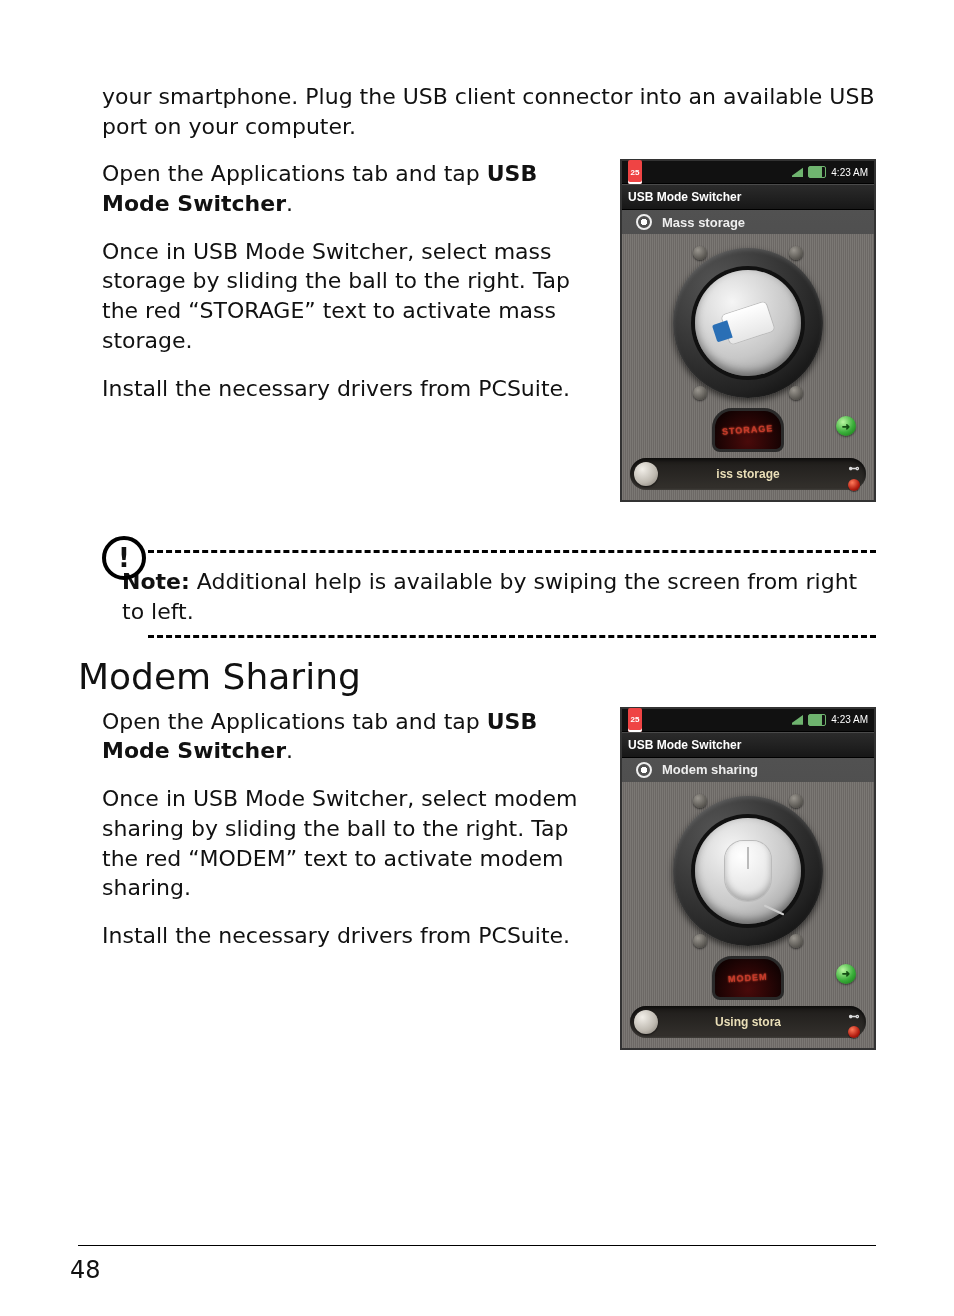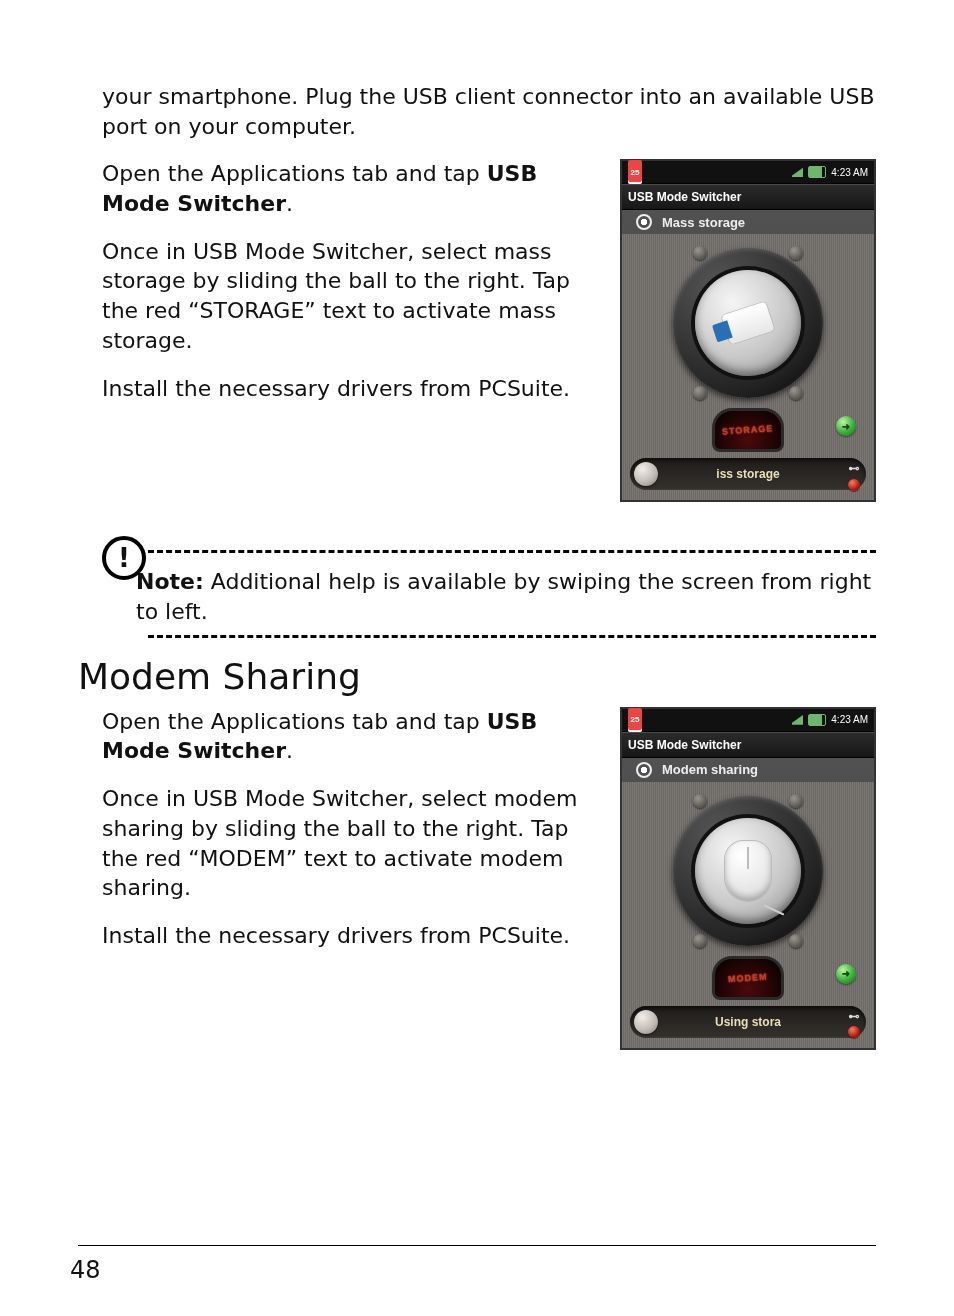--- a/index.html
+++ b/index.html
@@ -204,21 +204,21 @@
     font-size:26px; font-weight:900;
   }
   .note-dash-top{
     border-top: 3px dashed #000;
     margin-left: 46px; height: 0; margin-bottom: 14px;
   }
   .note-dash-bottom{
     border-top: 3px dashed #000;
     margin-left: 46px; height: 0; margin-top: 8px;
   }
-  .note-text{ margin-left:34px; }
+  .note-text{ margin-left:20px; }
   .note-label{ font-weight:700; }
   
   .footer-rule{
     position:absolute; left:78px; right:78px; bottom:70px; height:0;
     border-top:1px solid #000;
   }
   .page-number{
     position:absolute; left:70px; bottom:32px;
     font-size:24px; font-weight:400;
   }

